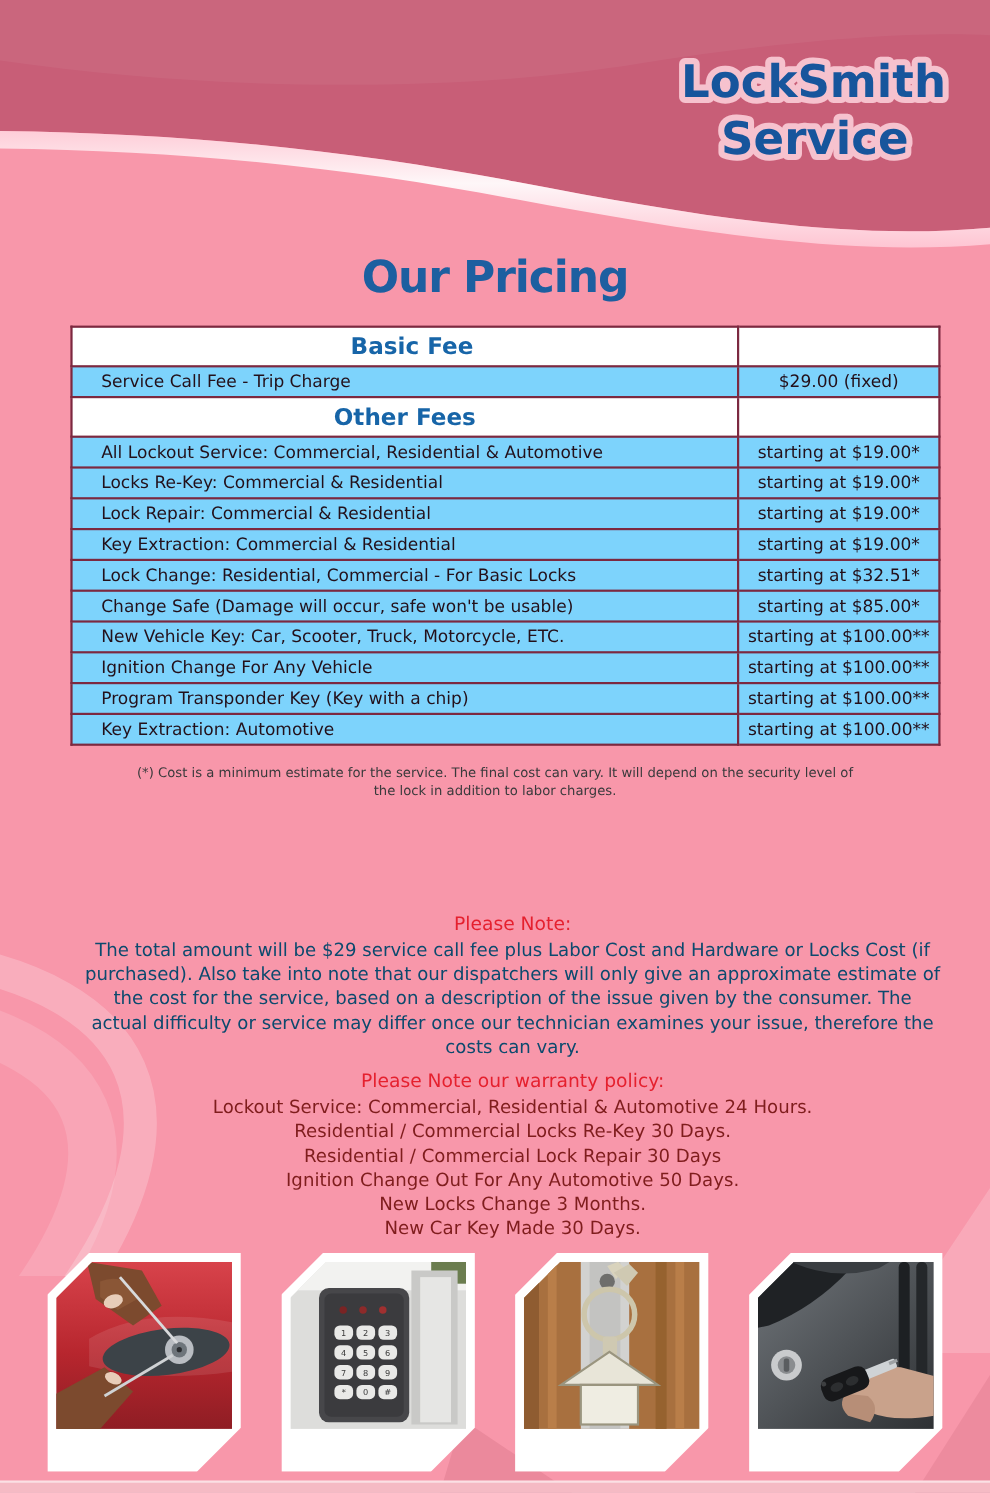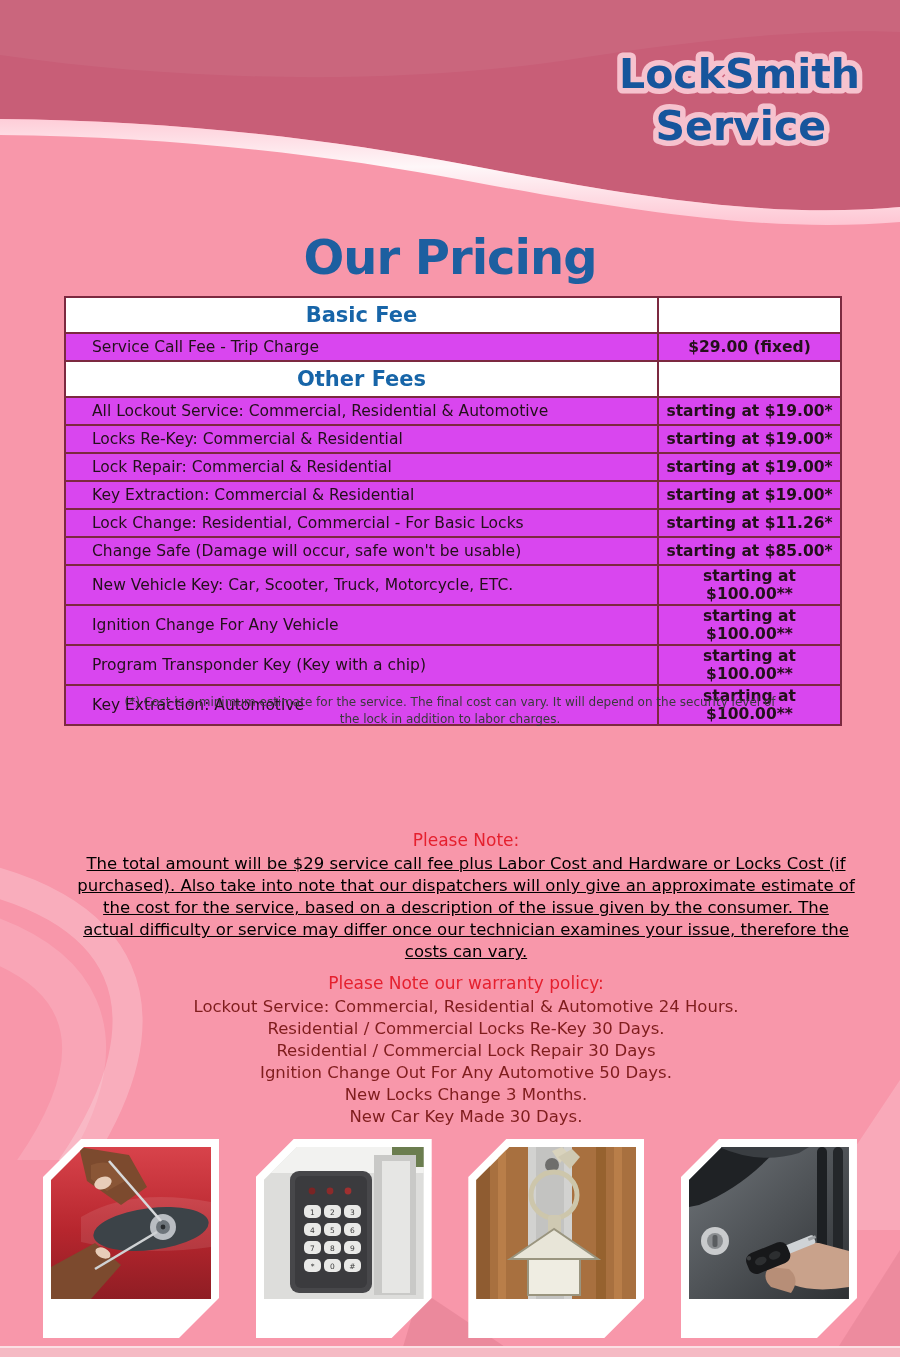--- a/index.html
+++ b/index.html
@@ -13,47 +13,47 @@
   .logo{position:absolute;top:40px;right:18px;width:420px;height:128px;}
   .logo text{
     font-family:"DejaVu Sans","Liberation Sans",sans-serif;
     font-weight:bold;font-size:41px;
     fill:#17559c;stroke:#f6c2ce;stroke-width:11px;
     paint-order:stroke;stroke-linejoin:round;stroke-linecap:round;
   }
   
   .page-title{
     position:absolute;top:229px;left:0;width:900px;margin:0;
-    text-align:center;color:#1d5fa0;font-size:48px;font-weight:bold;letter-spacing:-1px;
+    text-align:center;color:#1d5fa0;font-size:40px;font-weight:bold;letter-spacing:-1px;
   }
   
   .price-table{
     position:absolute;top:296px;left:64px;width:772px;
     border-collapse:collapse;table-layout:fixed;
   }
   .price-table td{border:2px solid #7c2940;}
-  .price-table .col-label{width:591px;}
+  .price-table .col-label{width:591px;padding-left:13px;}
   .price-table .col-price{width:181px;}
   .section-header td{
     background:#ffffff;color:#1765a8;font-weight:bold;font-size:21px;
     text-align:center;height:32px;padding:1px 0;
   }
   .data-row td{
-    background:#d946ef;color:#23101a;font-size:15.5px;height:24px;padding:1px 0;
+    background:#7dd3fc;color:#23101a;font-size:15.5px;height:24px;padding:1px 0;
   }
   .data-row td.label{padding-left:26px;text-align:left;}
-  .data-row td.price{text-align:center;font-weight:bold;}
+  .data-row td.price{text-align:center;}
   
   .footnotes{position:absolute;top:694px;left:0;width:900px;text-align:center;color:#3a3a3c;}
   .footnotes p{margin:0 auto 15px auto;font-size:12px;line-height:1.38;}
   .footnotes p.fn1{width:670px;}
   .footnotes p.fn2{width:756px;}
   .note-block{position:absolute;left:16px;width:900px;text-align:center;}
   .note-title{color:#e5202e;font-size:17px;margin:0 0 3px 0;font-weight:normal;}
-  .note-body{color:#000000;font-size:16.5px;line-height:1.335;width:780px;margin:0 auto;text-decoration:underline;}
+  .note-body{color:#0c4a6e;font-size:16.5px;line-height:1.335;width:780px;margin:0 auto;}
   .pos-note{top:830px;}
   .pos-warranty{top:973px;}
   .warranty-list{list-style:none;margin:0;padding:0;color:#7f1d1d;font-size:16.5px;line-height:1.33;}
   
   .photo-row{position:absolute;top:1139px;left:0;width:900px;height:199px;
     display:flex;justify-content:space-between;padding:0 43px;box-sizing:border-box;}
   .photo-card{
     position:relative;width:176px;height:199px;background:#ffffff;
     clip-path:polygon(38px 0,100% 0,100% calc(100% - 40px),calc(100% - 40px) 100%,0 100%,0 38px);
   }
@@ -132,21 +132,21 @@
     <tr class="data-row">
       <td class="label">Lock Repair: Commercial &amp; Residential</td>
       <td class="price">starting at $19.00*</td>
     </tr>
     <tr class="data-row">
       <td class="label">Key Extraction: Commercial &amp; Residential</td>
       <td class="price">starting at $19.00*</td>
     </tr>
     <tr class="data-row">
       <td class="label">Lock Change: Residential, Commercial - For Basic Locks</td>
-      <td class="price">starting at $11.26*</td>
+      <td class="price">starting at $32.51*</td>
     </tr>
     <tr class="data-row">
       <td class="label">Change Safe (Damage will occur, safe won't be usable)</td>
       <td class="price">starting at $85.00*</td>
     </tr>
     <tr class="data-row">
       <td class="label">New Vehicle Key: Car, Scooter, Truck, Motorcycle, ETC.</td>
       <td class="price">starting at $100.00**</td>
     </tr>
     <tr class="data-row">

